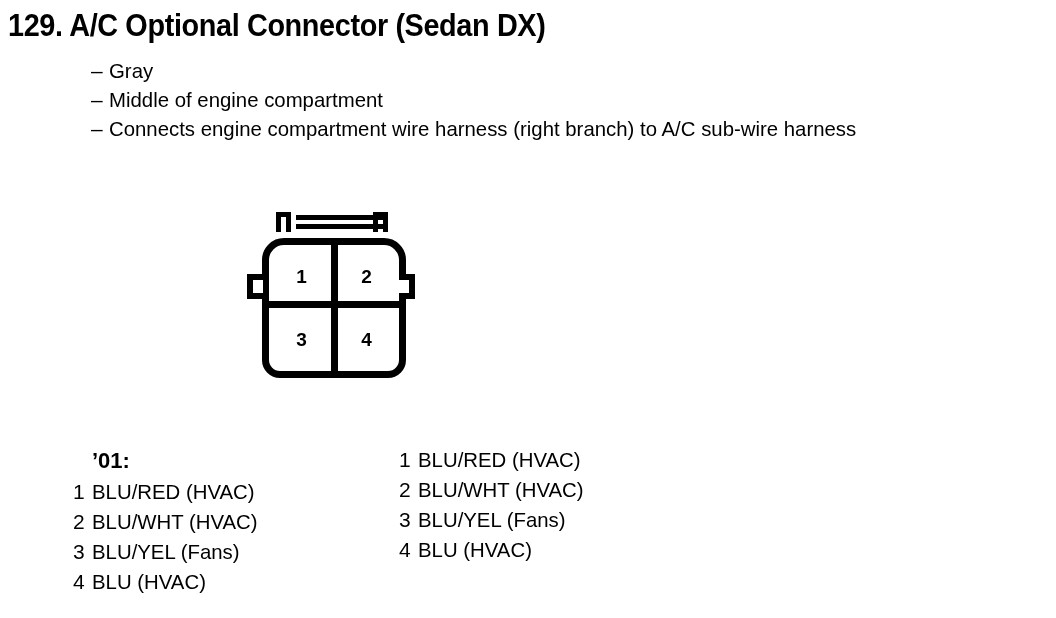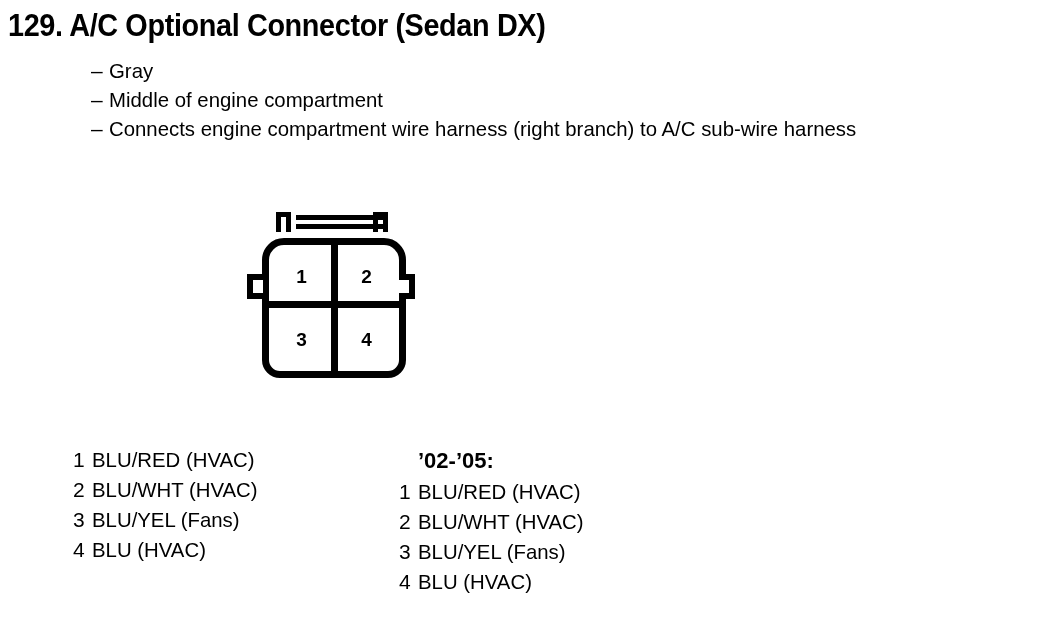--- a/index.html
+++ b/index.html
@@ -232,40 +232,40 @@
     <div class="pin-cell">
       <span>3</span>
     </div>
     <div class="pin-cell">
       <span>4</span>
     </div>
   </div>
 </div>
 
 <div class="legend-col" id="legend-col-left">
+  <div class="legend-heading">’01:</div>
   <div class="legend-row">
     <span class="legend-pin">1</span>
     <span class="legend-label">BLU/RED (HVAC)</span>
   </div>
   <div class="legend-row">
     <span class="legend-pin">2</span>
     <span class="legend-label">BLU/WHT (HVAC)</span>
   </div>
   <div class="legend-row">
     <span class="legend-pin">3</span>
     <span class="legend-label">BLU/YEL (Fans)</span>
   </div>
   <div class="legend-row">
     <span class="legend-pin">4</span>
     <span class="legend-label">BLU (HVAC)</span>
   </div>
 </div>
 
 <div class="legend-col" id="legend-col-right">
-  <div class="legend-heading">’02-’05:</div>
   <div class="legend-row">
     <span class="legend-pin">1</span>
     <span class="legend-label">BLU/RED (HVAC)</span>
   </div>
   <div class="legend-row">
     <span class="legend-pin">2</span>
     <span class="legend-label">BLU/WHT (HVAC)</span>
   </div>
   <div class="legend-row">
     <span class="legend-pin">3</span>

